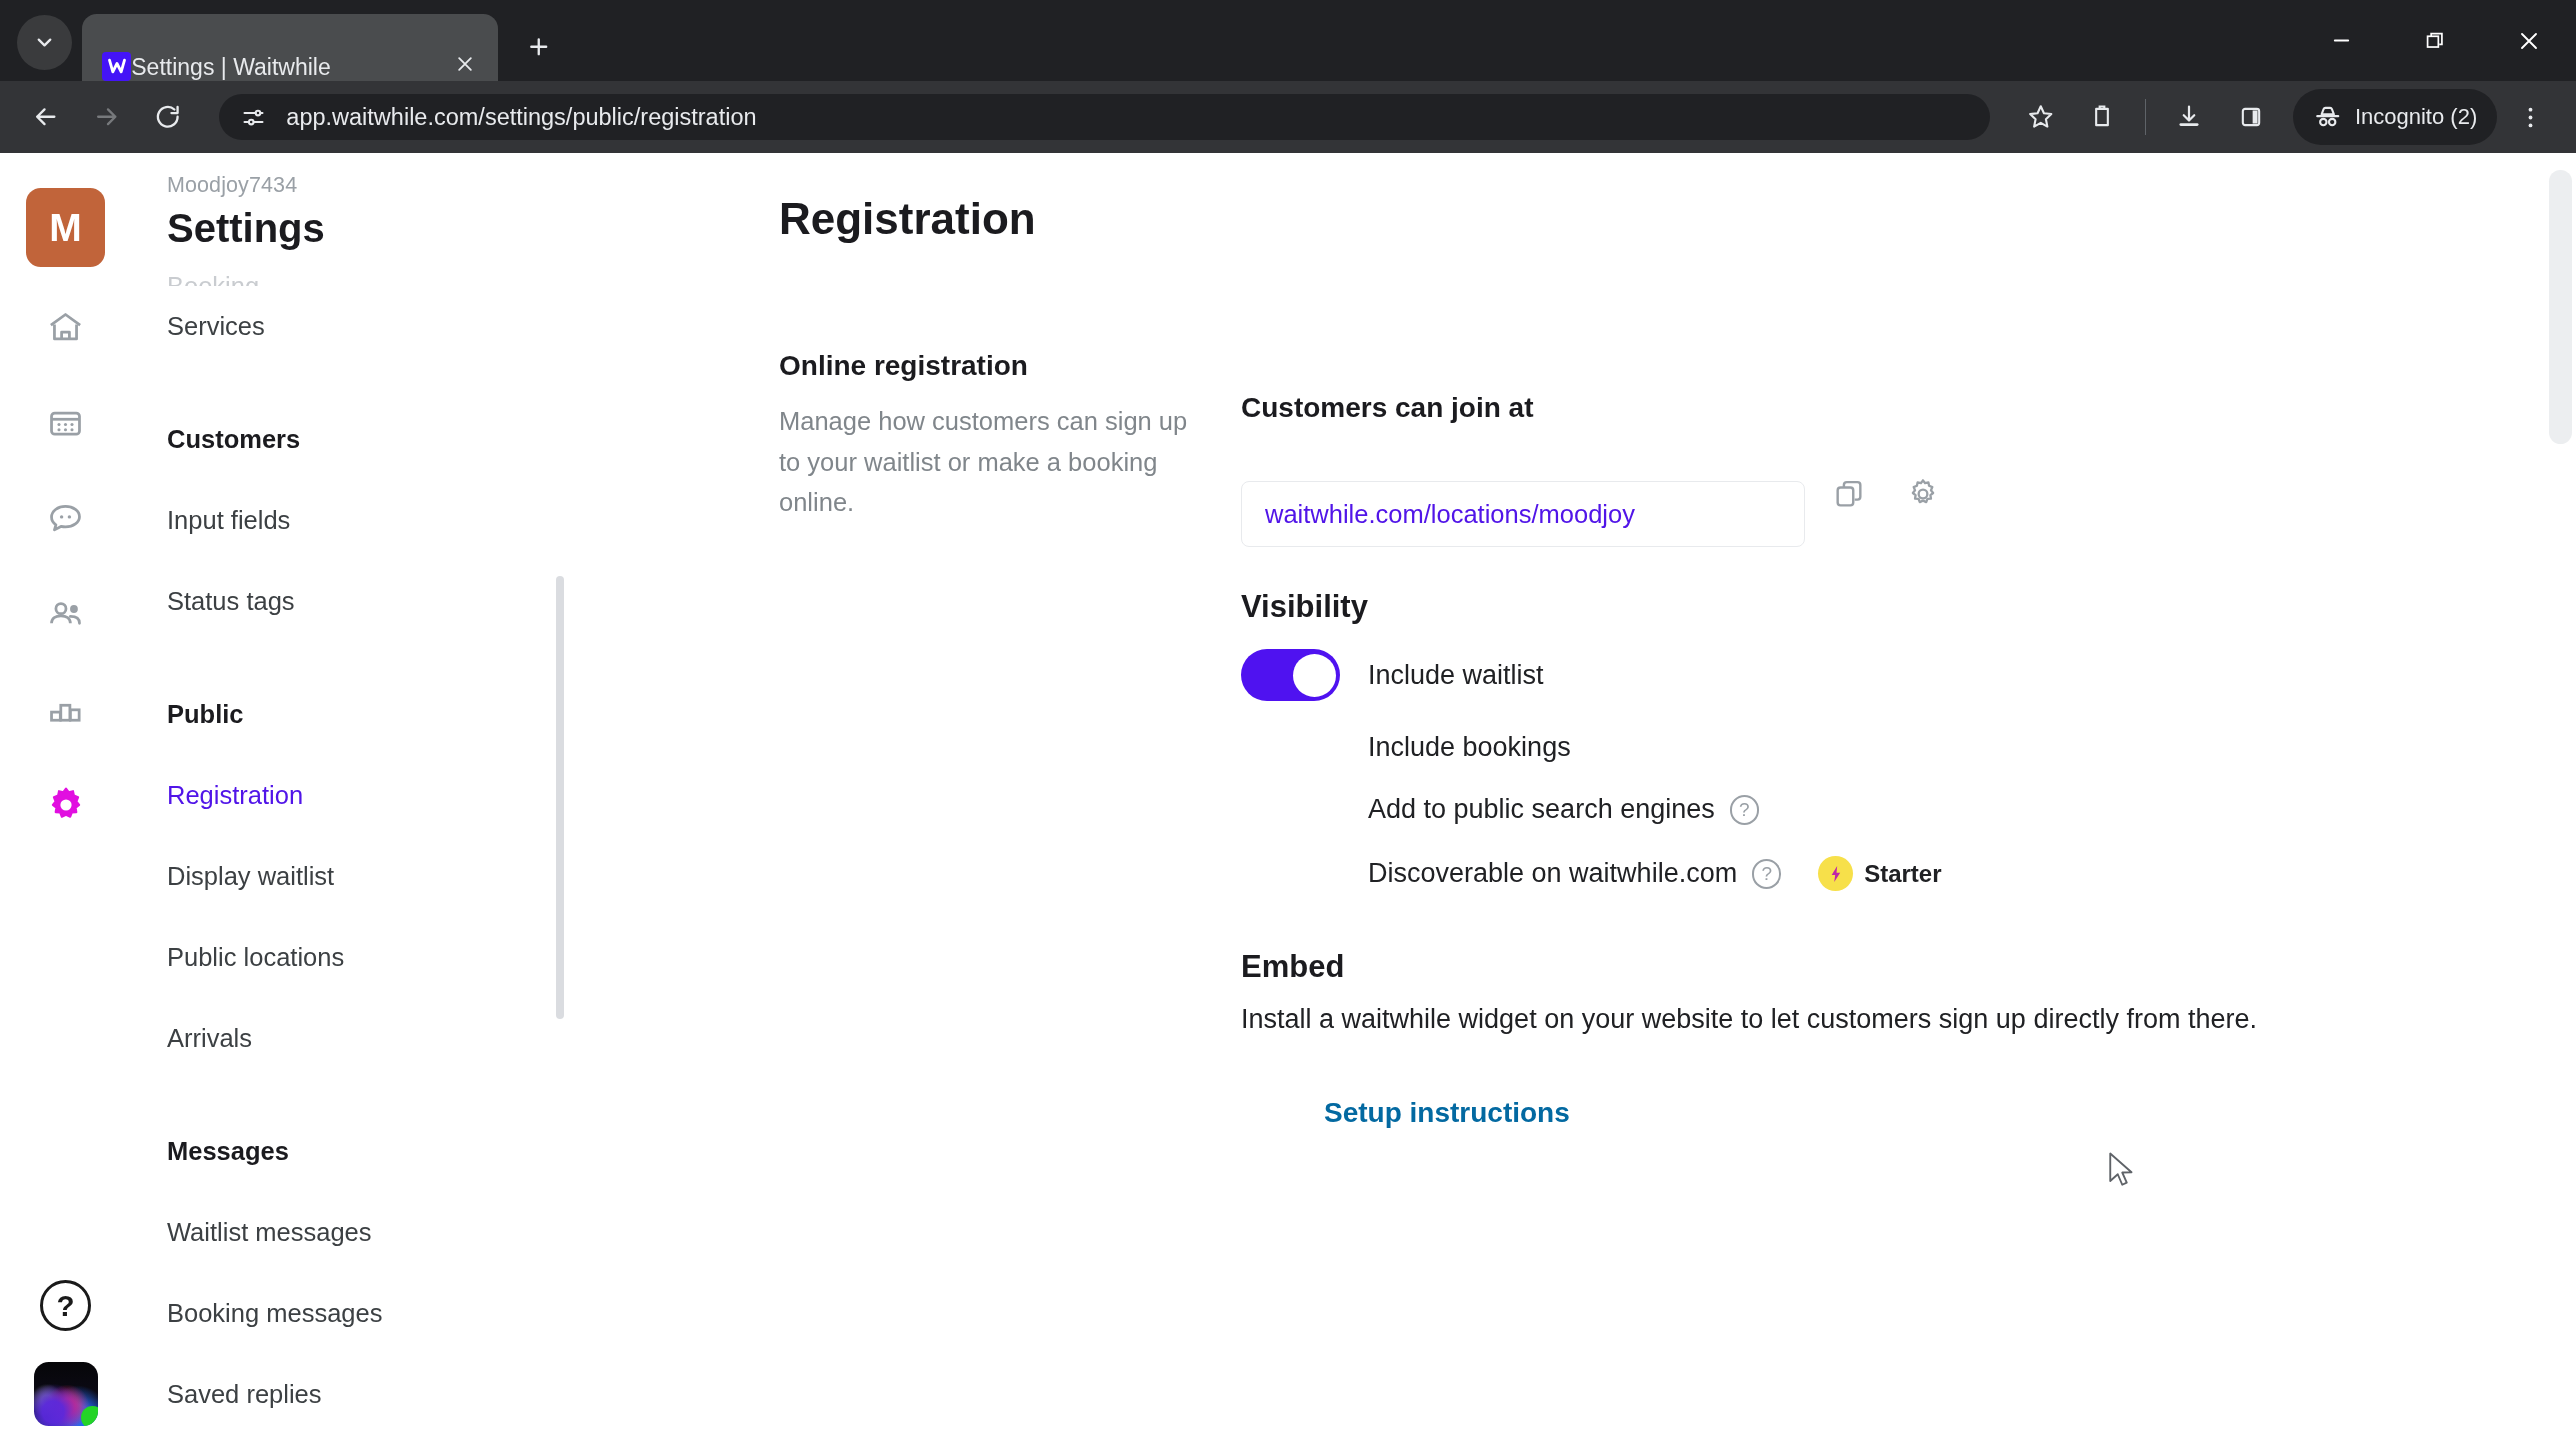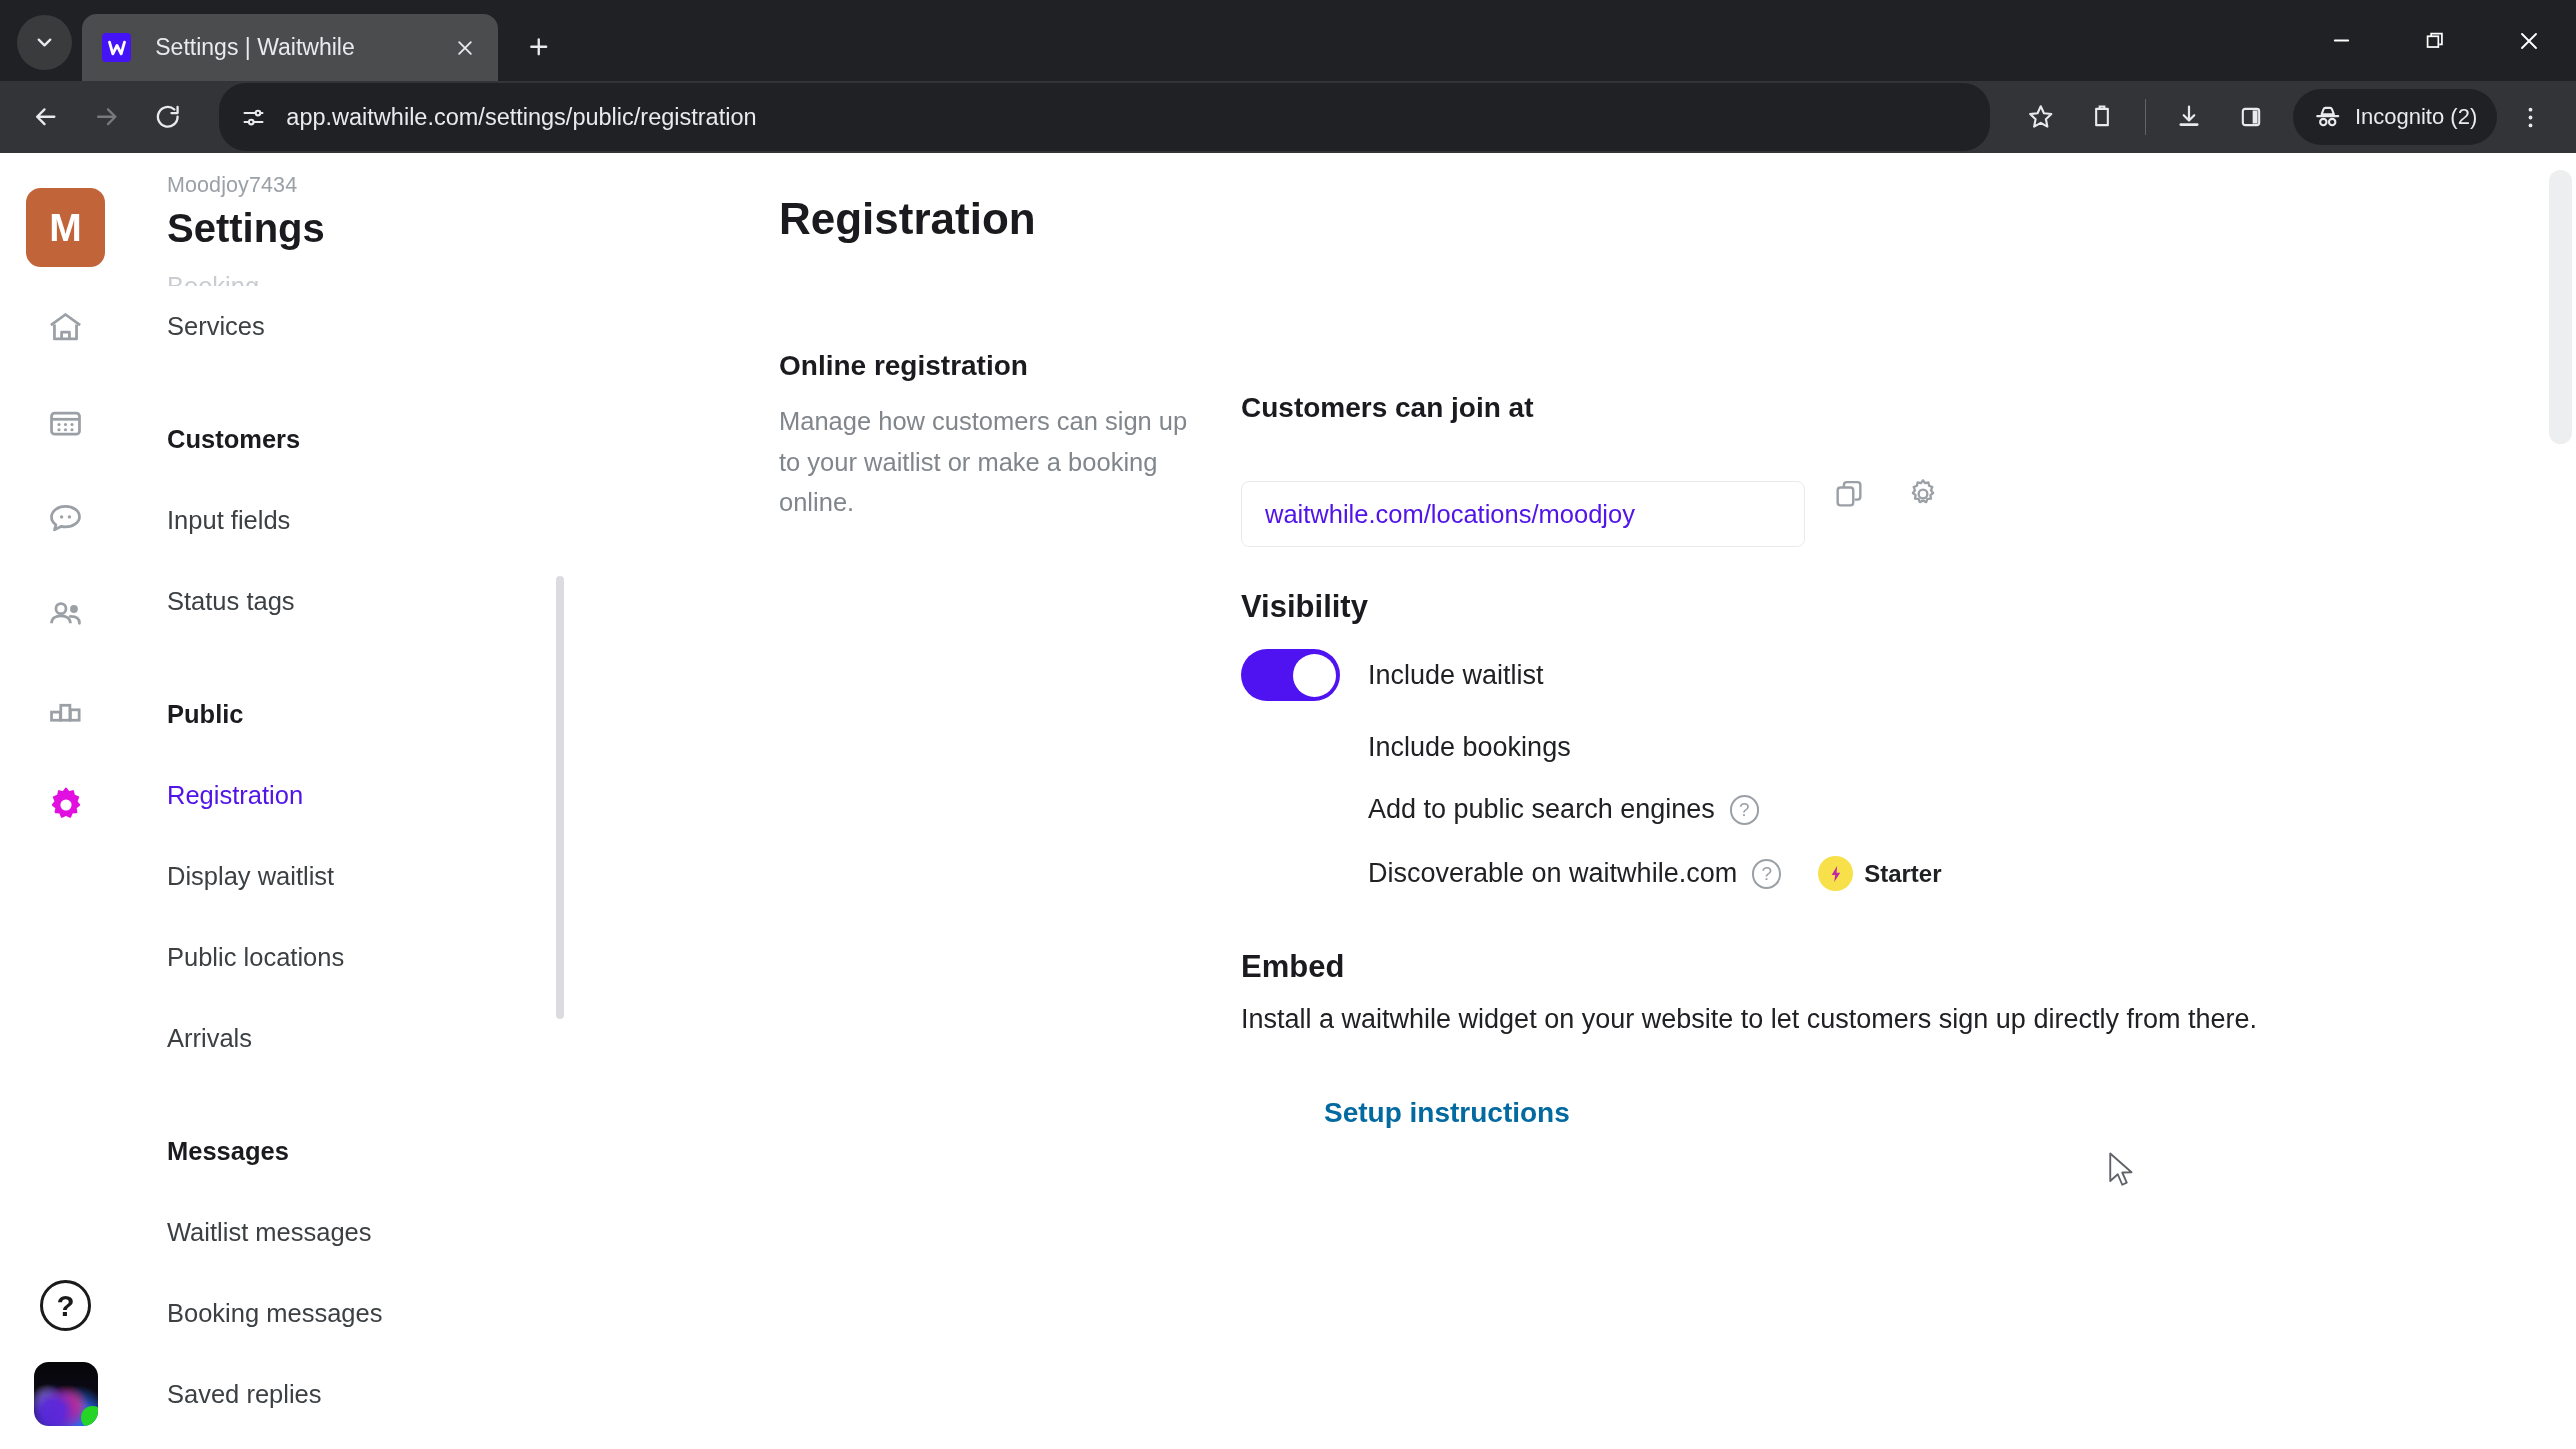--- a/index.html
+++ b/index.html
@@ -19,22 +19,22 @@
   }
   .tab-list-btn {
     width: 55px; height: 55px; margin: 0 9.4px 10.7px 17.4px;
     border-radius: 29.5px; background: #3a3b3d;
     display: flex; align-items: center; justify-content: center;
     cursor: pointer;
   }
   .tab {
     height: 67px; min-width: 416px; max-width: 416px;
     background: #4a4c4e; border-radius: 14.8px 14.8px 0 0;
-    display: flex; align-items: center; padding: 0 14.8px 0 20px;
-    gap: 24px; cursor: pointer;
+    display: flex; align-items: flex-end; padding: 0 14.8px 0 20px;
+    gap: 0; cursor: pointer;
   }
   .favicon {
     width: 29.5px; height: 29.5px; border-radius: 4px;
     background: #4414f7; flex: 0 0 auto;
     display: flex; align-items: center; justify-content: center;
   }
   .tab-title {
     color: #e8eaed; font-size: 23px; white-space: nowrap;
     overflow: hidden; text-overflow: ellipsis; flex: 1 1 auto;
   }
@@ -61,21 +61,21 @@
   .toolbar {
     height: 72px; background: #333437;
     display: flex; align-items: center; padding: 0 17.4px; gap: 5.4px;
   }
   .tb-icon {
     width: 56px; height: 56px; border-radius: 28px;
     display: flex; align-items: center; justify-content: center;
     cursor: pointer; flex: 0 0 auto;
   }
   .omnibox {
-    flex: 1 1 auto; height: 68px; margin: 0 17.4px;
+    flex: 1 1 auto; height: 46px; margin: 0 17.4px;
     background: #202124; border-radius: 27px;
     display: flex; align-items: center; padding: 0 17.4px; gap: 16px;
   }
   .omnibox-icon {
     width: 34px; height: 34px; flex: 0 0 auto;
     display: flex; align-items: center; justify-content: center;
     cursor: pointer;
   }
   .omnibox-url {
     color: #e8eaed; font-size: 23.5px; white-space: nowrap;

